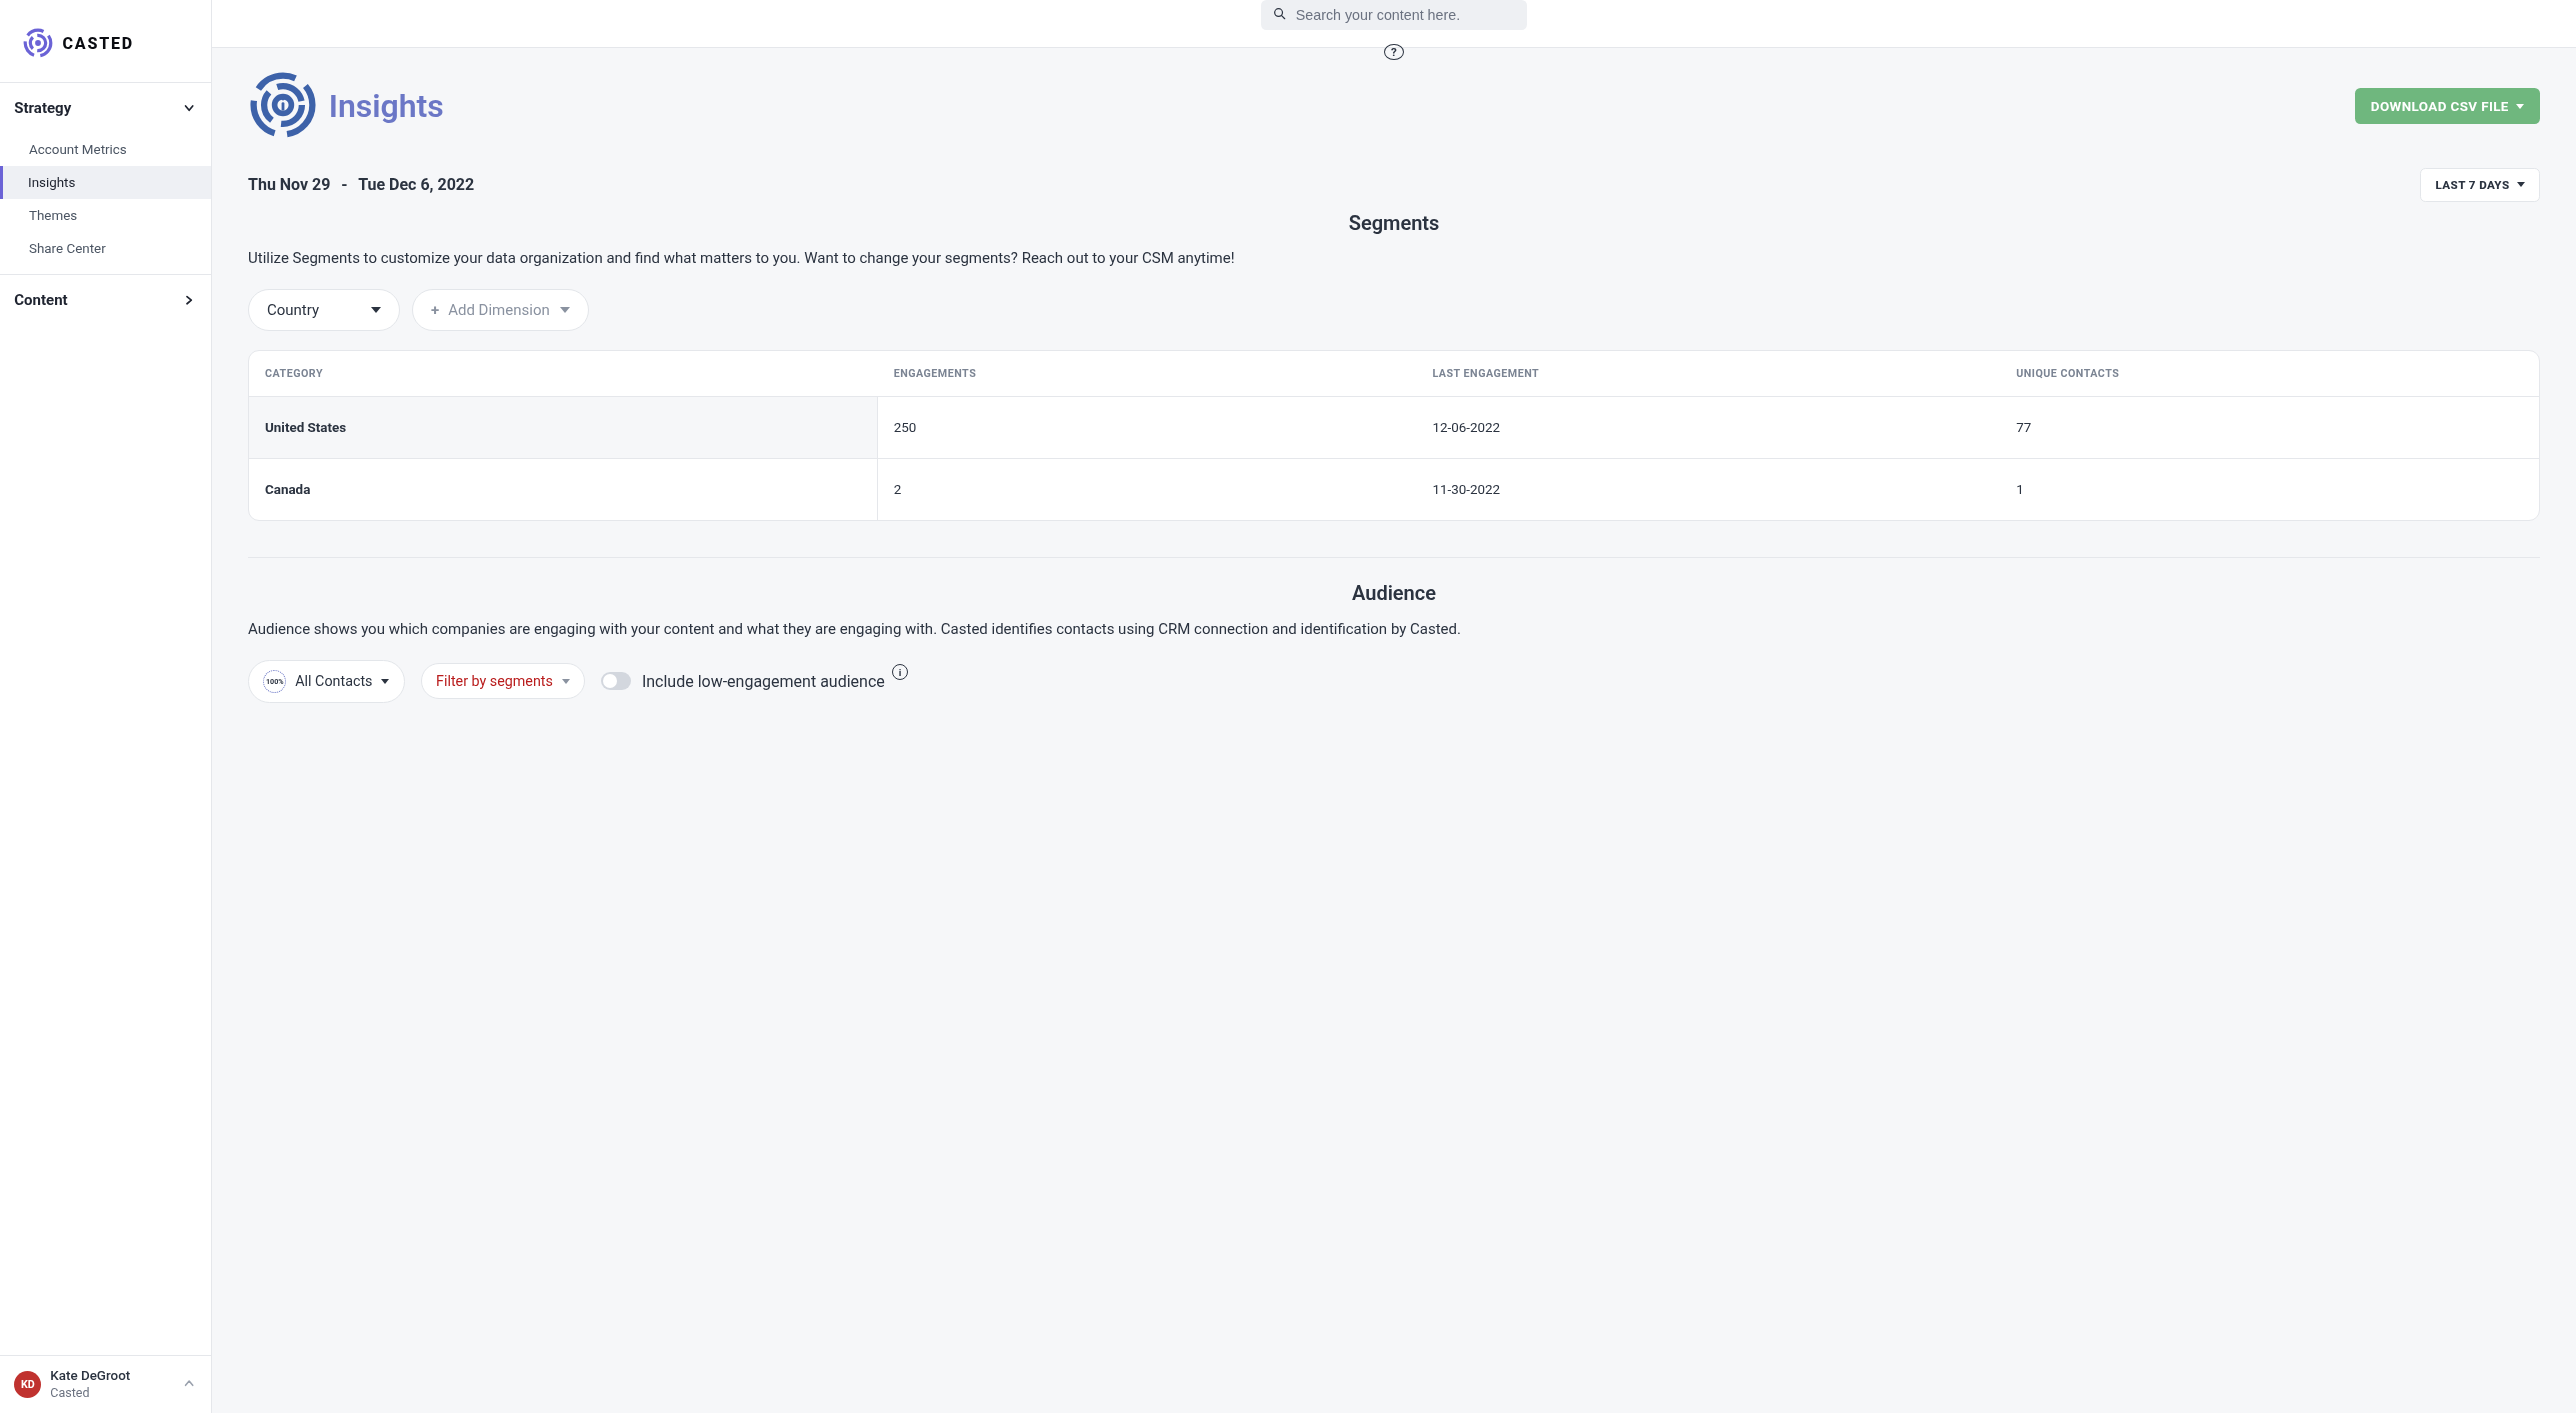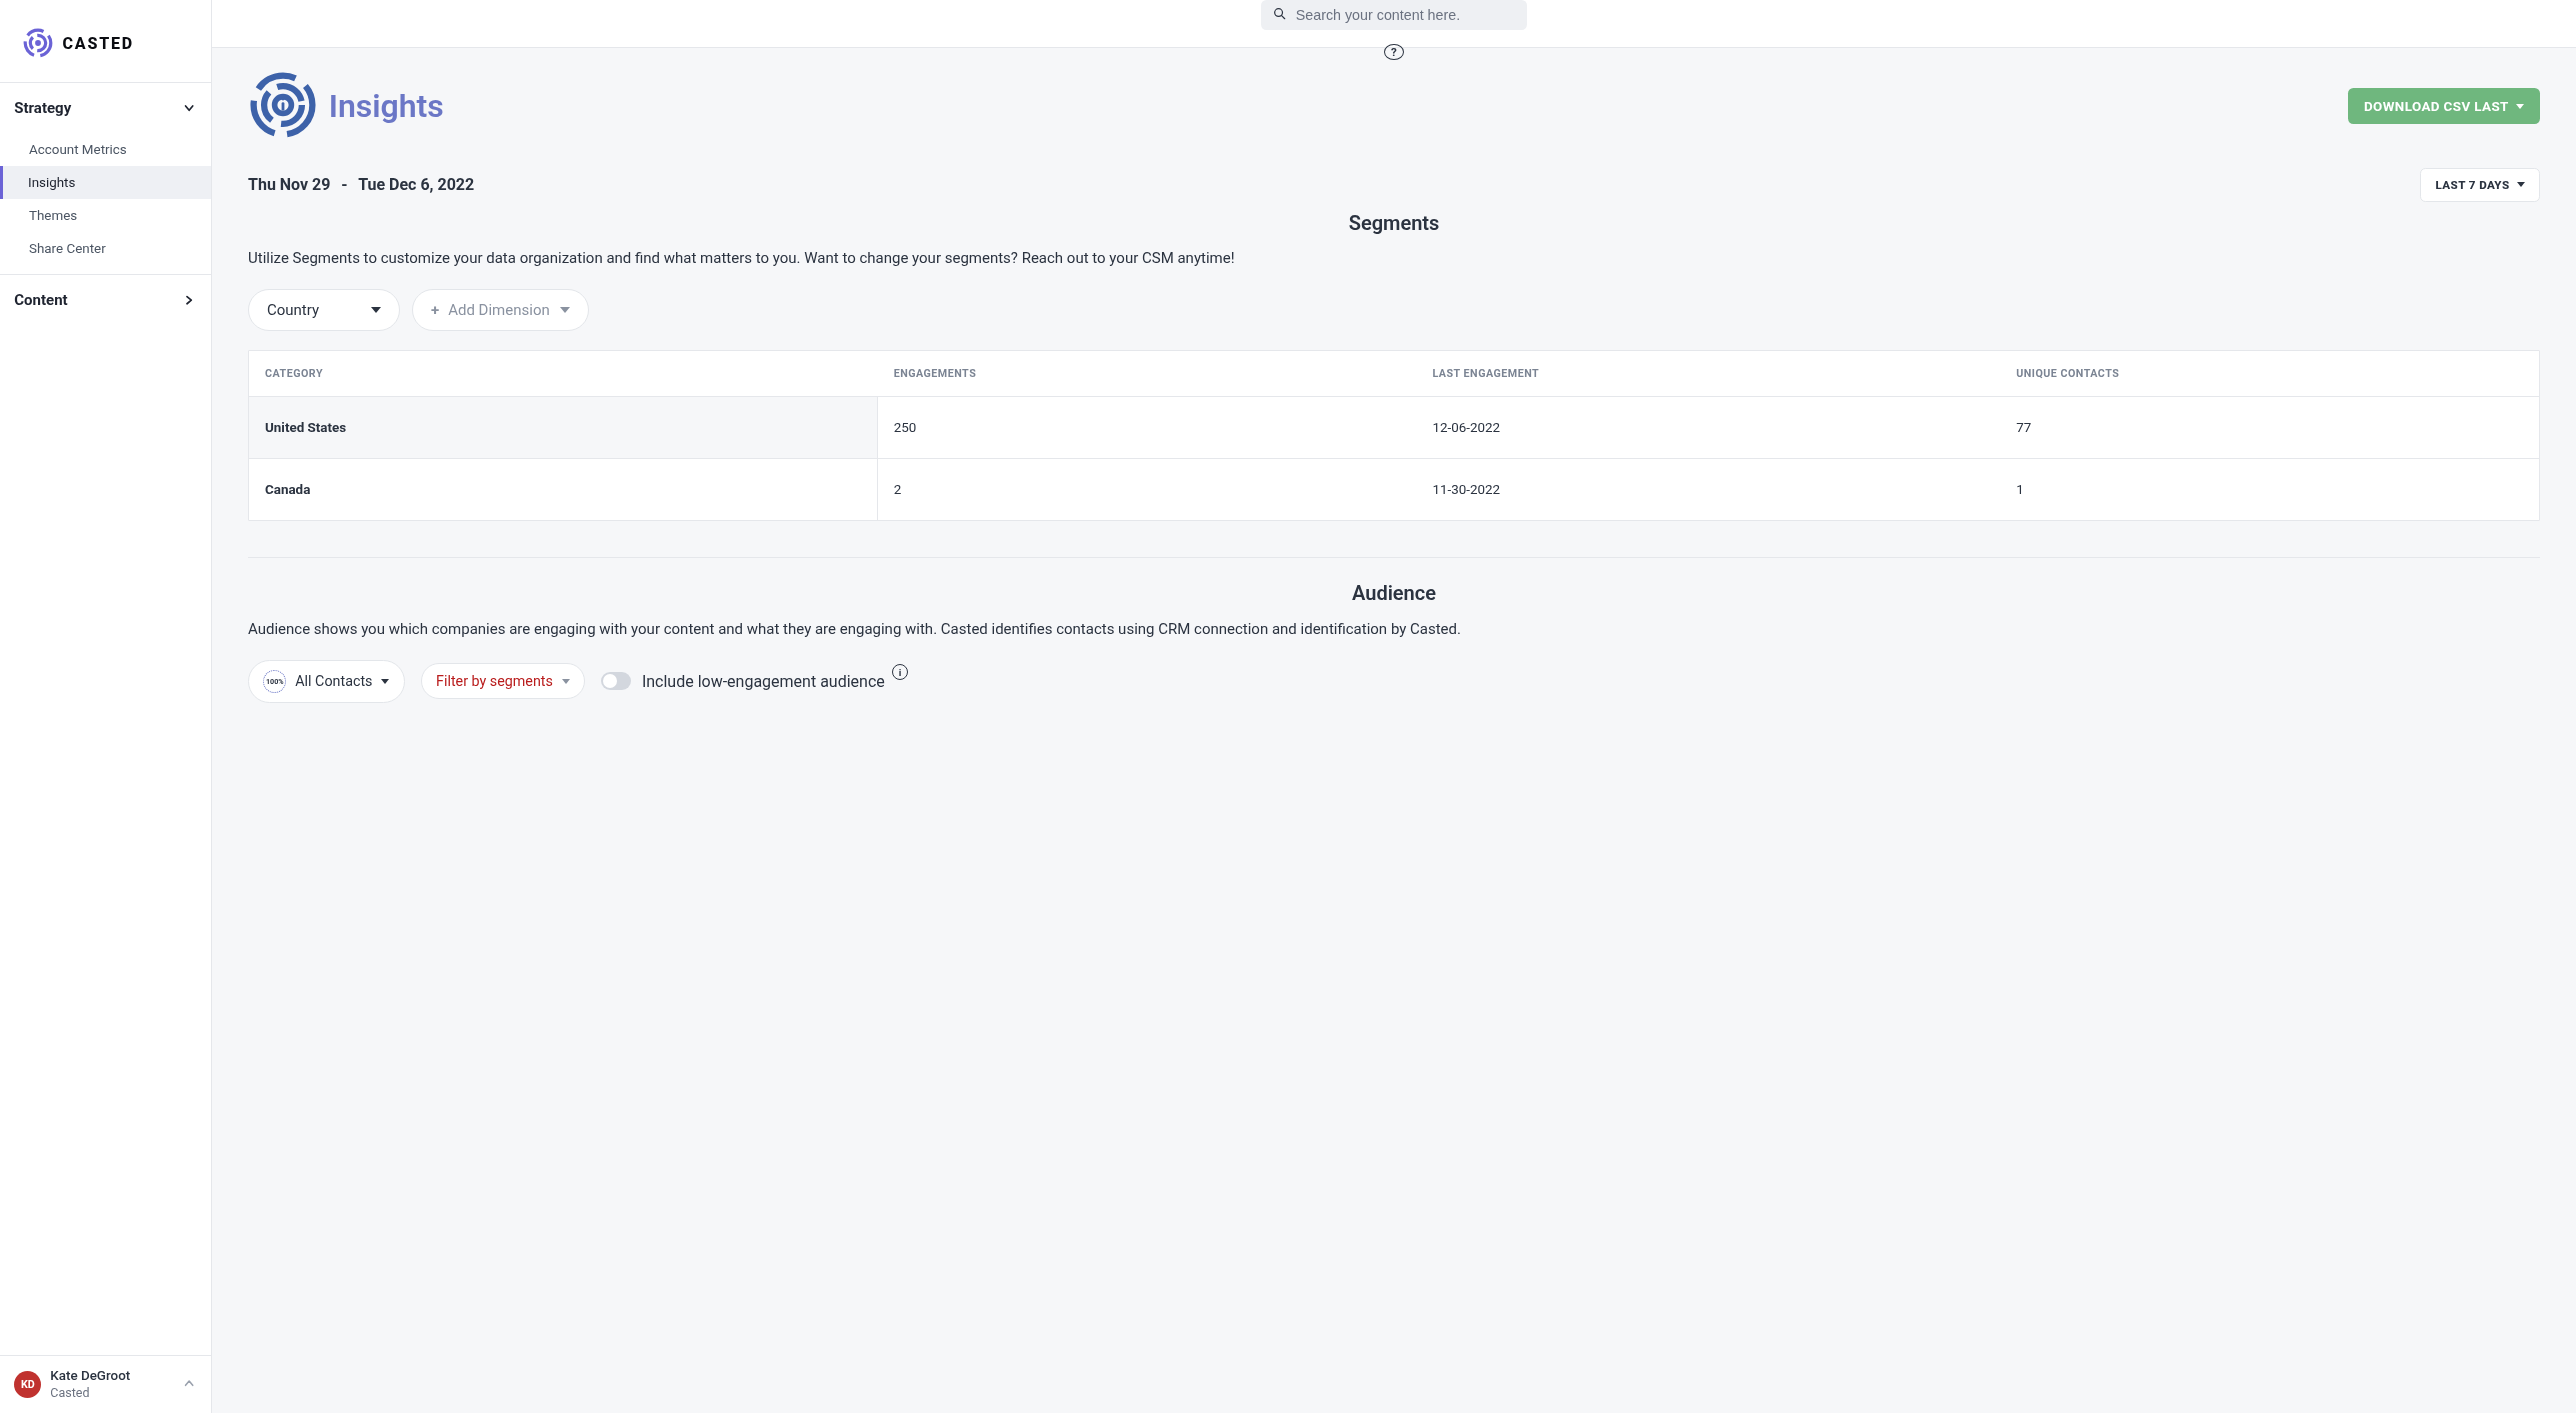--- a/index.html
+++ b/index.html
@@ -53,21 +53,21 @@
 .h2 { font-size: 20px; font-weight: 600; color: #2b3340; margin: 9px 0 12.5px; text-align: center; }
 .desc { font-size: 15px; color: #2b3340; margin-bottom: 19.7px; line-height: 1.5; }
 
 .pill-row { display: flex; gap: 12px; margin-bottom: 19.7px; }
 .pill { background:#fff; border:0.9px solid #e3e6ea; border-radius: 894px; padding: 10.7px 18px; display:flex; align-items:center; gap:10.7px; font-size:15px; color:#2b3340; cursor:pointer; min-width: 152px; justify-content: space-between;}
 .pill .caret { width:0; height:0; border-left:5.4px solid transparent; border-right:5.4px solid transparent; border-top:6.3px solid #2b3340; }
 .pill.ghost { color:#8a92a0; }
 .pill.ghost .plus { font-weight:700; color:#8a92a0; }
 .pill.ghost .caret { border-top-color:#8a92a0; }
 
-.seg-table { width: 100%; background:#fff; border:0.9px solid #e5e7eb; border-radius: 1px; overflow:hidden; margin-bottom: 36px; }
+.seg-table { width: 100%; background:#fff; border:0.9px solid #e5e7eb; border-radius: 11px; overflow:hidden; margin-bottom: 36px; }
 .seg-head, .seg-row { display: grid; grid-template-columns: 1.4fr 1.2fr 1.3fr 1.2fr; }
 .seg-head { border-bottom:0.9px solid #e5e7eb; }
 .seg-head > div { padding: 16px 16px; font-size: 10.7px; letter-spacing: 0.5px; color:#7b8493; font-weight:700; }
 .seg-row { border-top:0.9px solid #e5e7eb; }
 .seg-row:first-of-type { border-top:none; }
 .seg-row > div { padding: 23px 16px; font-size: 13.4px; color:#2b3340; }
 .seg-row > div:first-child { font-weight:700; border-right:0.9px solid #e5e7eb; }
 .seg-body .seg-row:first-child > div:first-child { background:#f6f7f9; }
 
 .divider { height:0.9px; background:#e5e7eb; margin: 0 0 23px; }
@@ -168,21 +168,21 @@
               <circle cx="50" cy="50" r="42" fill="none" stroke="#3d62a9" stroke-width="9" stroke-dasharray="60 18"></circle>
               <circle cx="50" cy="50" r="27" fill="none" stroke="#3d62a9" stroke-width="9" stroke-dasharray="45 14"></circle>
               <circle cx="50" cy="50" r="12" fill="none" stroke="#3d62a9" stroke-width="8"></circle>
               <circle cx="50" cy="41" r="2.5" fill="#3d62a9"></circle>
               <rect x="48" y="46" width="4" height="12" rx="2" fill="#3d62a9"></rect>
             </svg>
           </span>
           <h1 class="page-title">Insights</h1>
         </div>
         <div class="download-btn">
-          <span>DOWNLOAD CSV LAST</span>
+          <span>DOWNLOAD CSV FILE</span>
           <span class="download-caret"></span>
         </div>
       </div>
 
       <div class="range-row">
         <div class="range-text">
           <span>Thu Nov 29</span>
           <span class="range-dash">-</span>
           <span>Tue Dec 6, 2022</span>
         </div>

